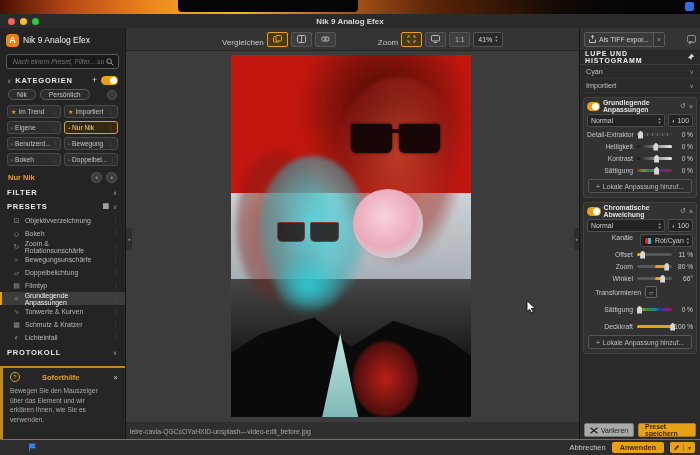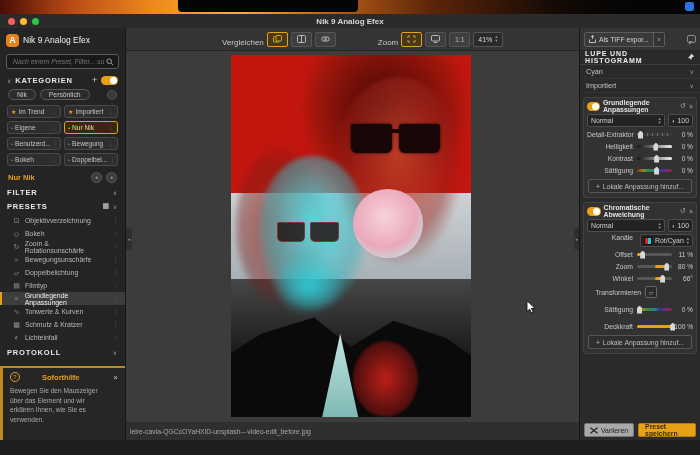--- a/index.html
+++ b/index.html
@@ -590,14 +590,33 @@
       <span class="vary-btn">
         <svg width="8" height="7" viewBox="0 0 8 7">
             <path d="M0.5 0.8 L7.5 6.2 M7.5 0.8 L0.5 6.2" stroke="#1c1c1c" stroke-width="1.1"></path>
           </svg>
         <span>Variieren</span>
       </span>
       <span class="save-btn">Preset speichern</span>
     </div>
   </div>
 
+  <div class="bottombar">
+    <span class="bb-left">
+      <svg width="9" height="9" viewBox="0 0 9 9">
+          <path d="M1.5 0.5 V8.5 M1.5 1 H7.5 L5.8 3 L7.5 5 H1.5" fill="#3b82f6" stroke="#3b82f6" stroke-width="0.8"></path>
+        </svg>
+    </span>
+    <span class="bb-right">
+      <span class="cancel-lbl">Abbrechen</span>
+      <span class="apply-btn">Anwenden</span>
+      <span class="split-btn">
+        <span class="split-a">
+          <svg width="7" height="7" viewBox="0 0 7 7">
+              <path d="M1 6 L4.5 1 L6 2.5 L2.5 6 Z" fill="#3a2a05"></path>
+            </svg>
+        </span>
+        <span class="split-b">▼</span>
+      </span>
+    </span>
+  </div>
 
 </div>
 
 </body></html>

